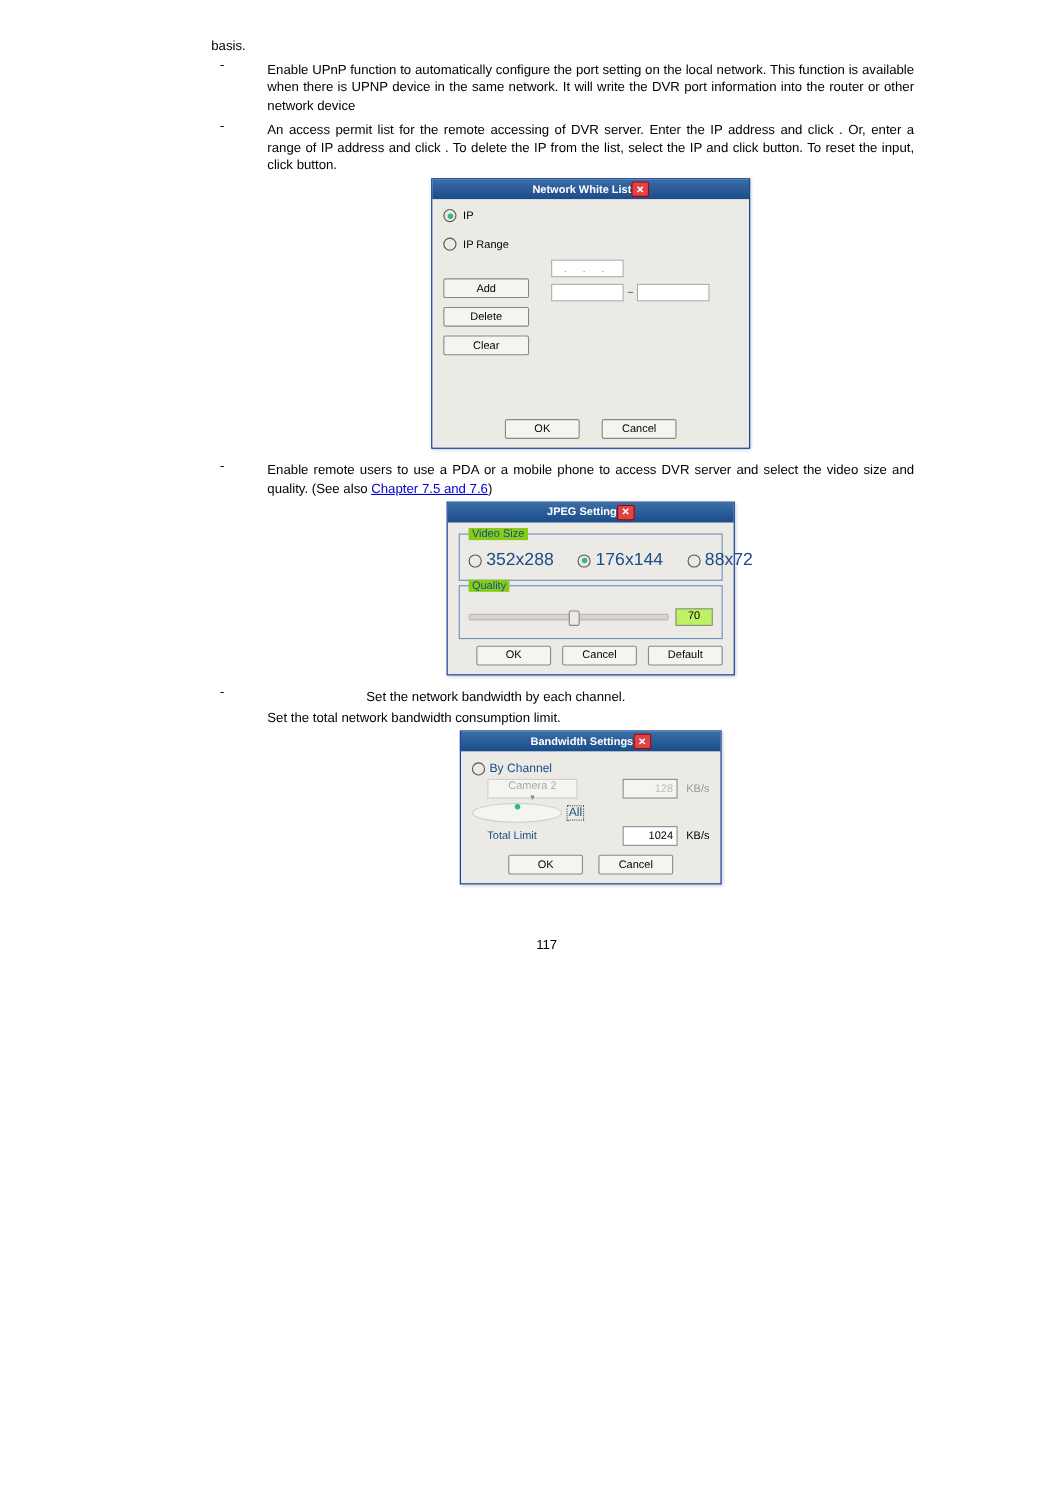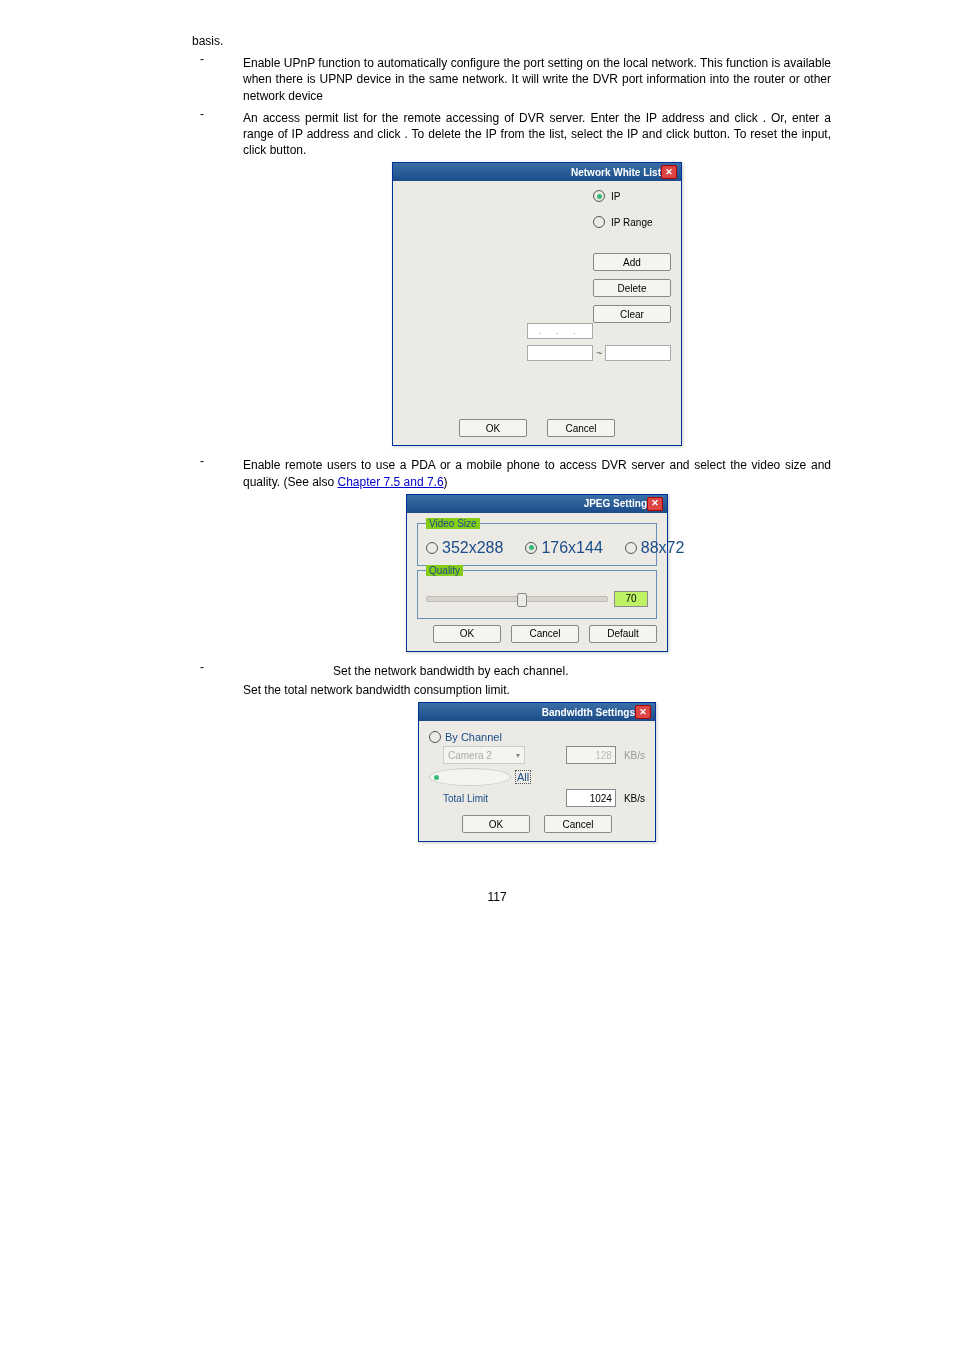--- a/index.html
+++ b/index.html
@@ -29,21 +29,21 @@
     background: #eceae5;
     font-size: 10px;
     box-shadow: 1px 1px 3px rgba(0,0,0,0.2);
   }
   .titlebar {
     background: linear-gradient(#3a6ea5, #1b4c8a);
     color: #fff;
     font-weight: bold;
     padding: 2px 4px;
     display:flex;
-    justify-content: flex-end;
+    justify-content: center;
     align-items: center;
     font-size: 10px;
   }
   .close-btn {
     background: #d44;
     color: #fff;
     border: 1px solid #a00;
     width: 14px;
     height: 12px;
     display:inline-flex;
@@ -97,21 +97,21 @@
     width:10px;height:10px;border:1px solid #555;border-radius:50%;
     display:inline-flex;align-items:center;justify-content:center;
   }
   .radio-dot.sel::after{content:"";width:5px;height:5px;background:#3b7;border-radius:50%;}
   .spacer {height:6px;}
   .page-num { text-align:center; margin-top: 40px; font-size:12px; }
 
   
   .dlg1 { width: 288px; }
   .dlg1 .left-col { display:flex; flex-direction:column; gap:8px; }
-  .dlg1 .main { display:flex; gap: 0; align-items:flex-end;flex-direction:column; }
+  .dlg1 .main { display:flex; gap: 20px; align-items:center; }
   .dlg1 .ip-boxes { display:flex; gap:3px; }
   .dlg1 .ip-boxes .oct { width: 64px; height:14px; background:#fff; border:1px solid #aaa; font-size:9px; color:#888; display:inline-flex; align-items:center; justify-content:center; letter-spacing: 6px;}
   .dlg1 .range-boxes { display:flex; align-items:center; gap:3px; }
   .dlg1 .range-boxes .rbox { width:64px; height:14px; background:#fff; border:1px solid #aaa; }
   .dlg1 .range-boxes .sep { font-size:10px; color:#555; }
   .dlg1 .small-btn { width:60px; }
   .dlg1 .btn-row { display:flex; gap:20px; justify-content:center; margin-top: 58px; }
 
   
   .dlg2 { width: 260px; }
@@ -124,21 +124,21 @@
     position:absolute; left:50%; top:-4px; width:8px;height:12px;background:#eceae5;border:1px solid #888;border-radius:2px;
   }
   .dlg2 .btn-row { display:flex; gap:10px; justify-content:flex-end; margin-top:6px; }
 
   
   .dlg3 { width: 236px; }
   .dlg3 .sect { margin: 4px 0; }
   .dlg3 .lbl { color:#1b4c8a; font-size:11px; display:flex; align-items:center; gap:4px; }
   .dlg3 .disabled { color:#999; }
   .dlg3 .sel {
-    background:#f4f4f0;border:1px solid #ccc;height:16px;width:72px;display:inline-flex;align-items:center;justify-content:space-between;padding:0 4px;font-size:10px;color:#aaa;
+    background:#f4f4f0;border:1px solid #ccc;height:16px;width:72px;display:inline-flex;align-items:center;justify-content:space-between;padding:0 4px;font-size:10px;color:#aaa;flex-direction:column;
   }
   .dlg3 .chev{font-size:8px;color:#888;}
   .dlg3 .num {
     background:#fff;border:1px solid #8a8a8a;height:16px;width:42px;text-align:right;padding:0 3px;font-size:10px;display:inline-flex;align-items:center;justify-content:flex-end;
   }
   .dlg3 .num.disabled{color:#bbb;background:#f4f4f0;}
   .dlg3 .unit{font-size:10px;margin-left:2px;}
   .dlg3 .btn-row { display:flex; gap:14px; justify-content:center; margin-top:8px; }
   .dotted-focus { border:1px dotted #555; padding:0 1px; }
 </style>

